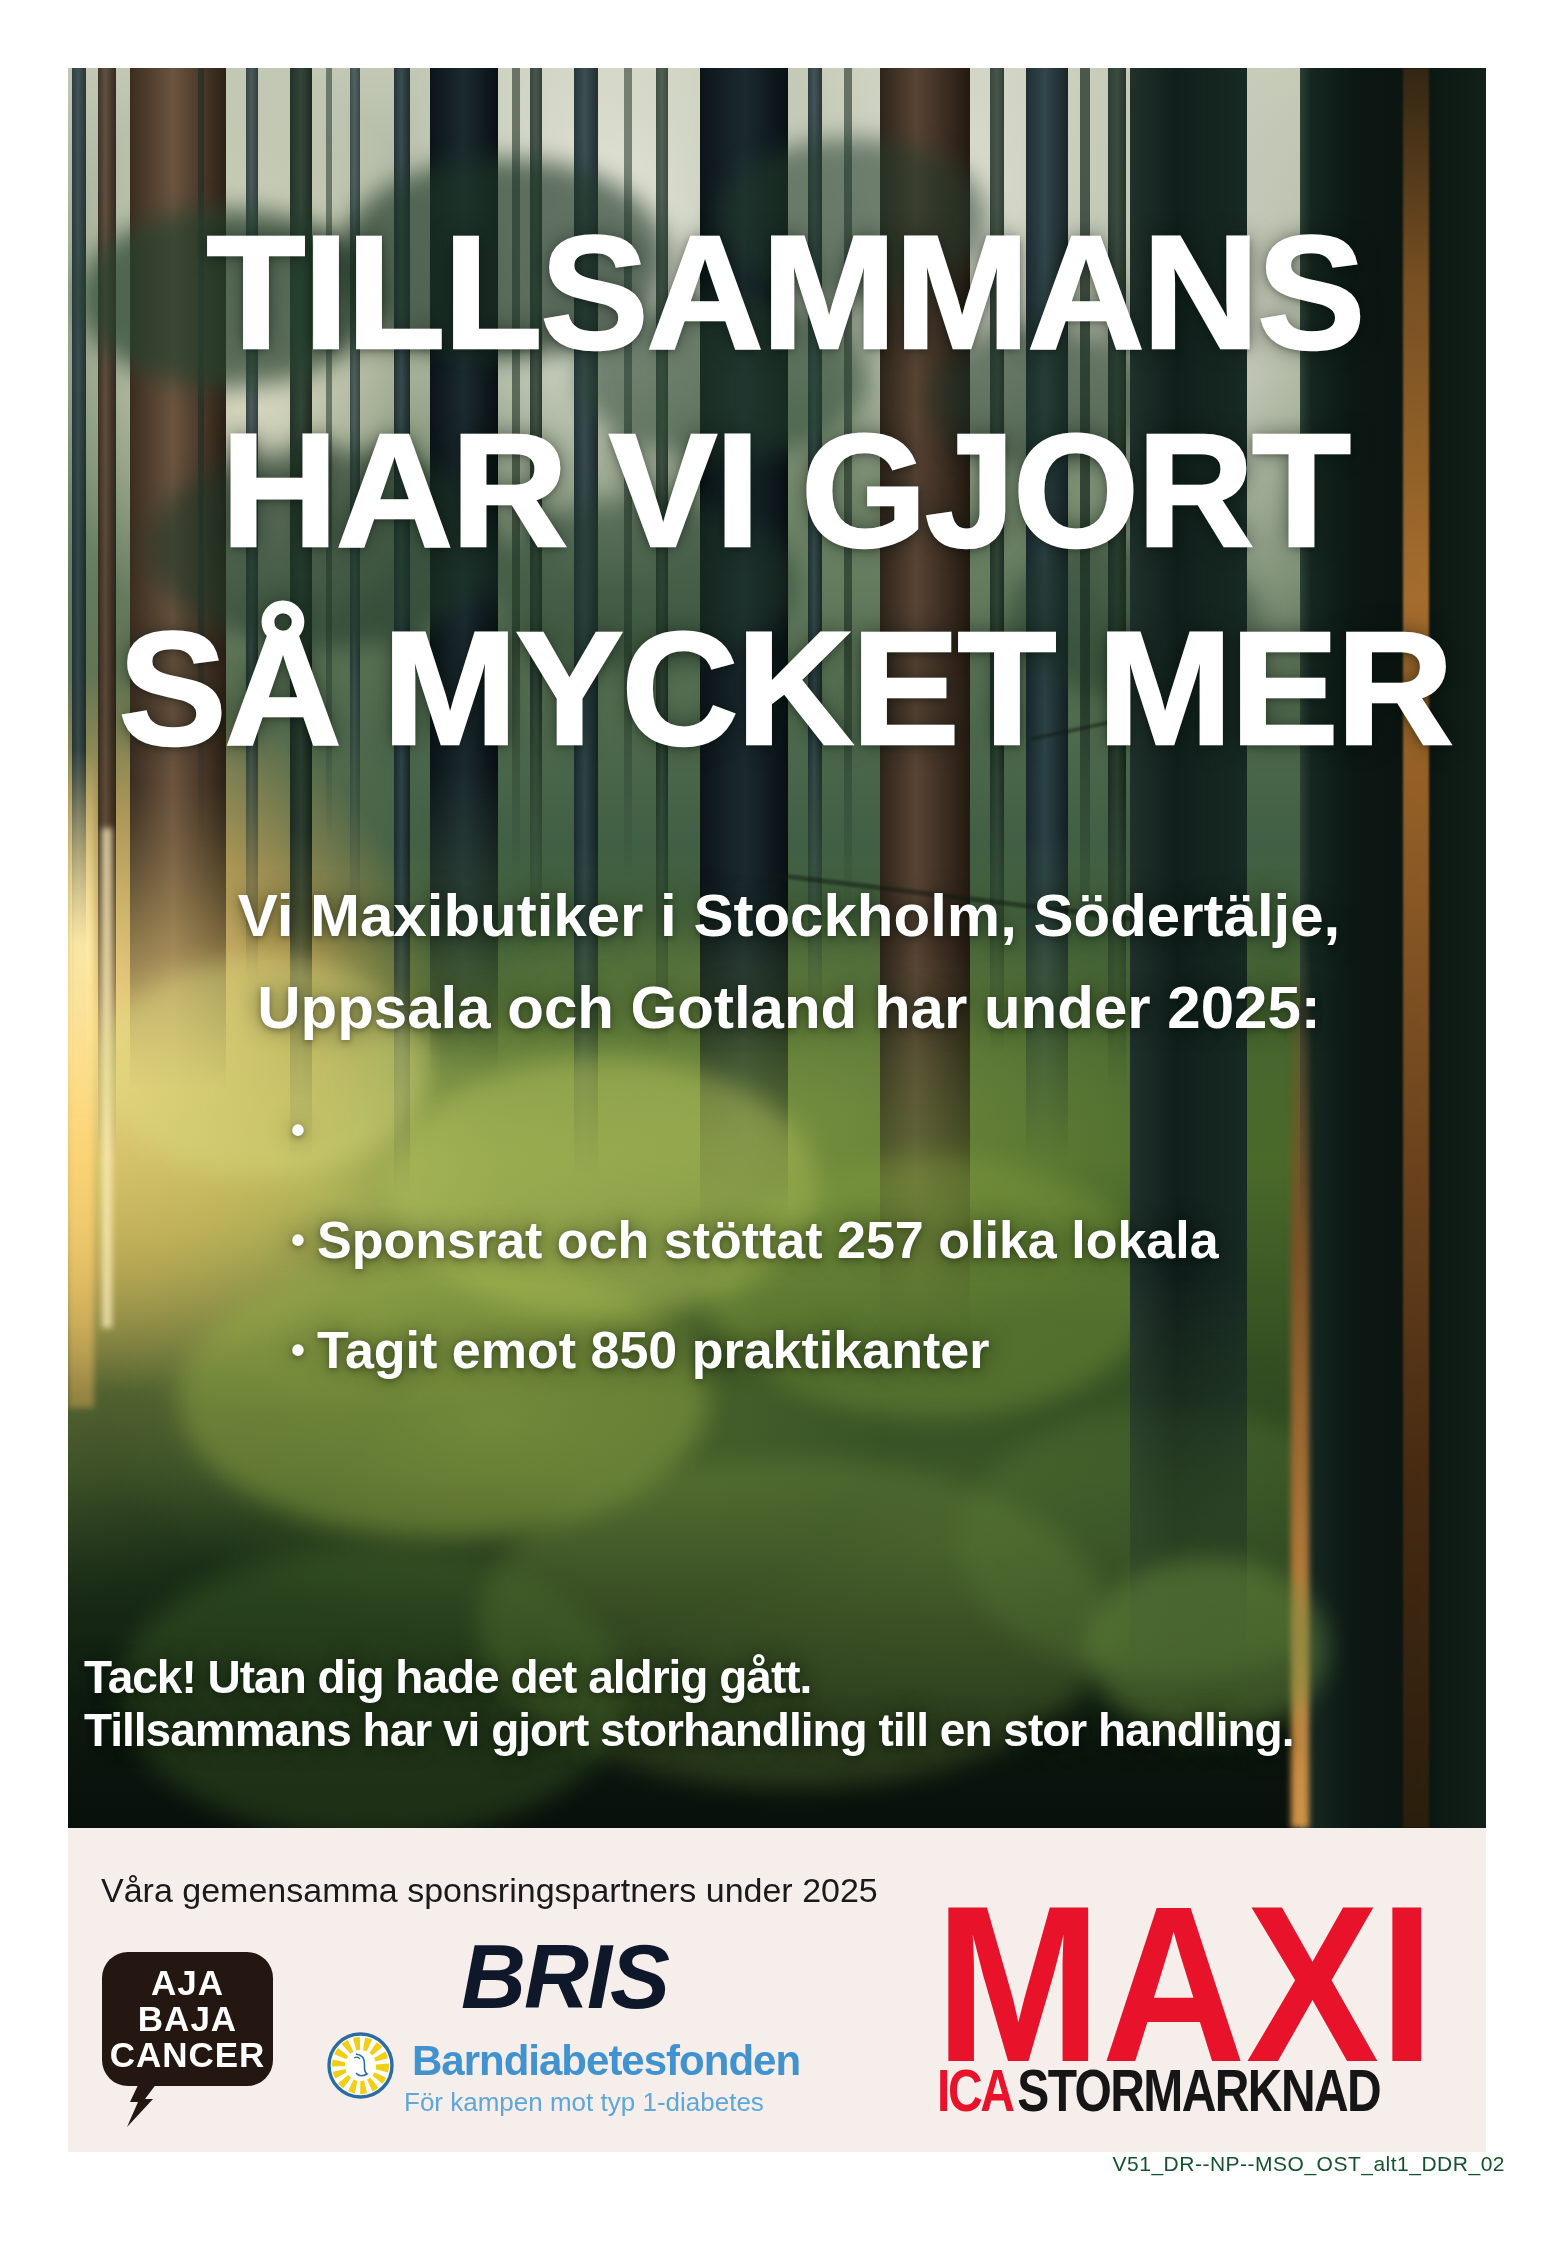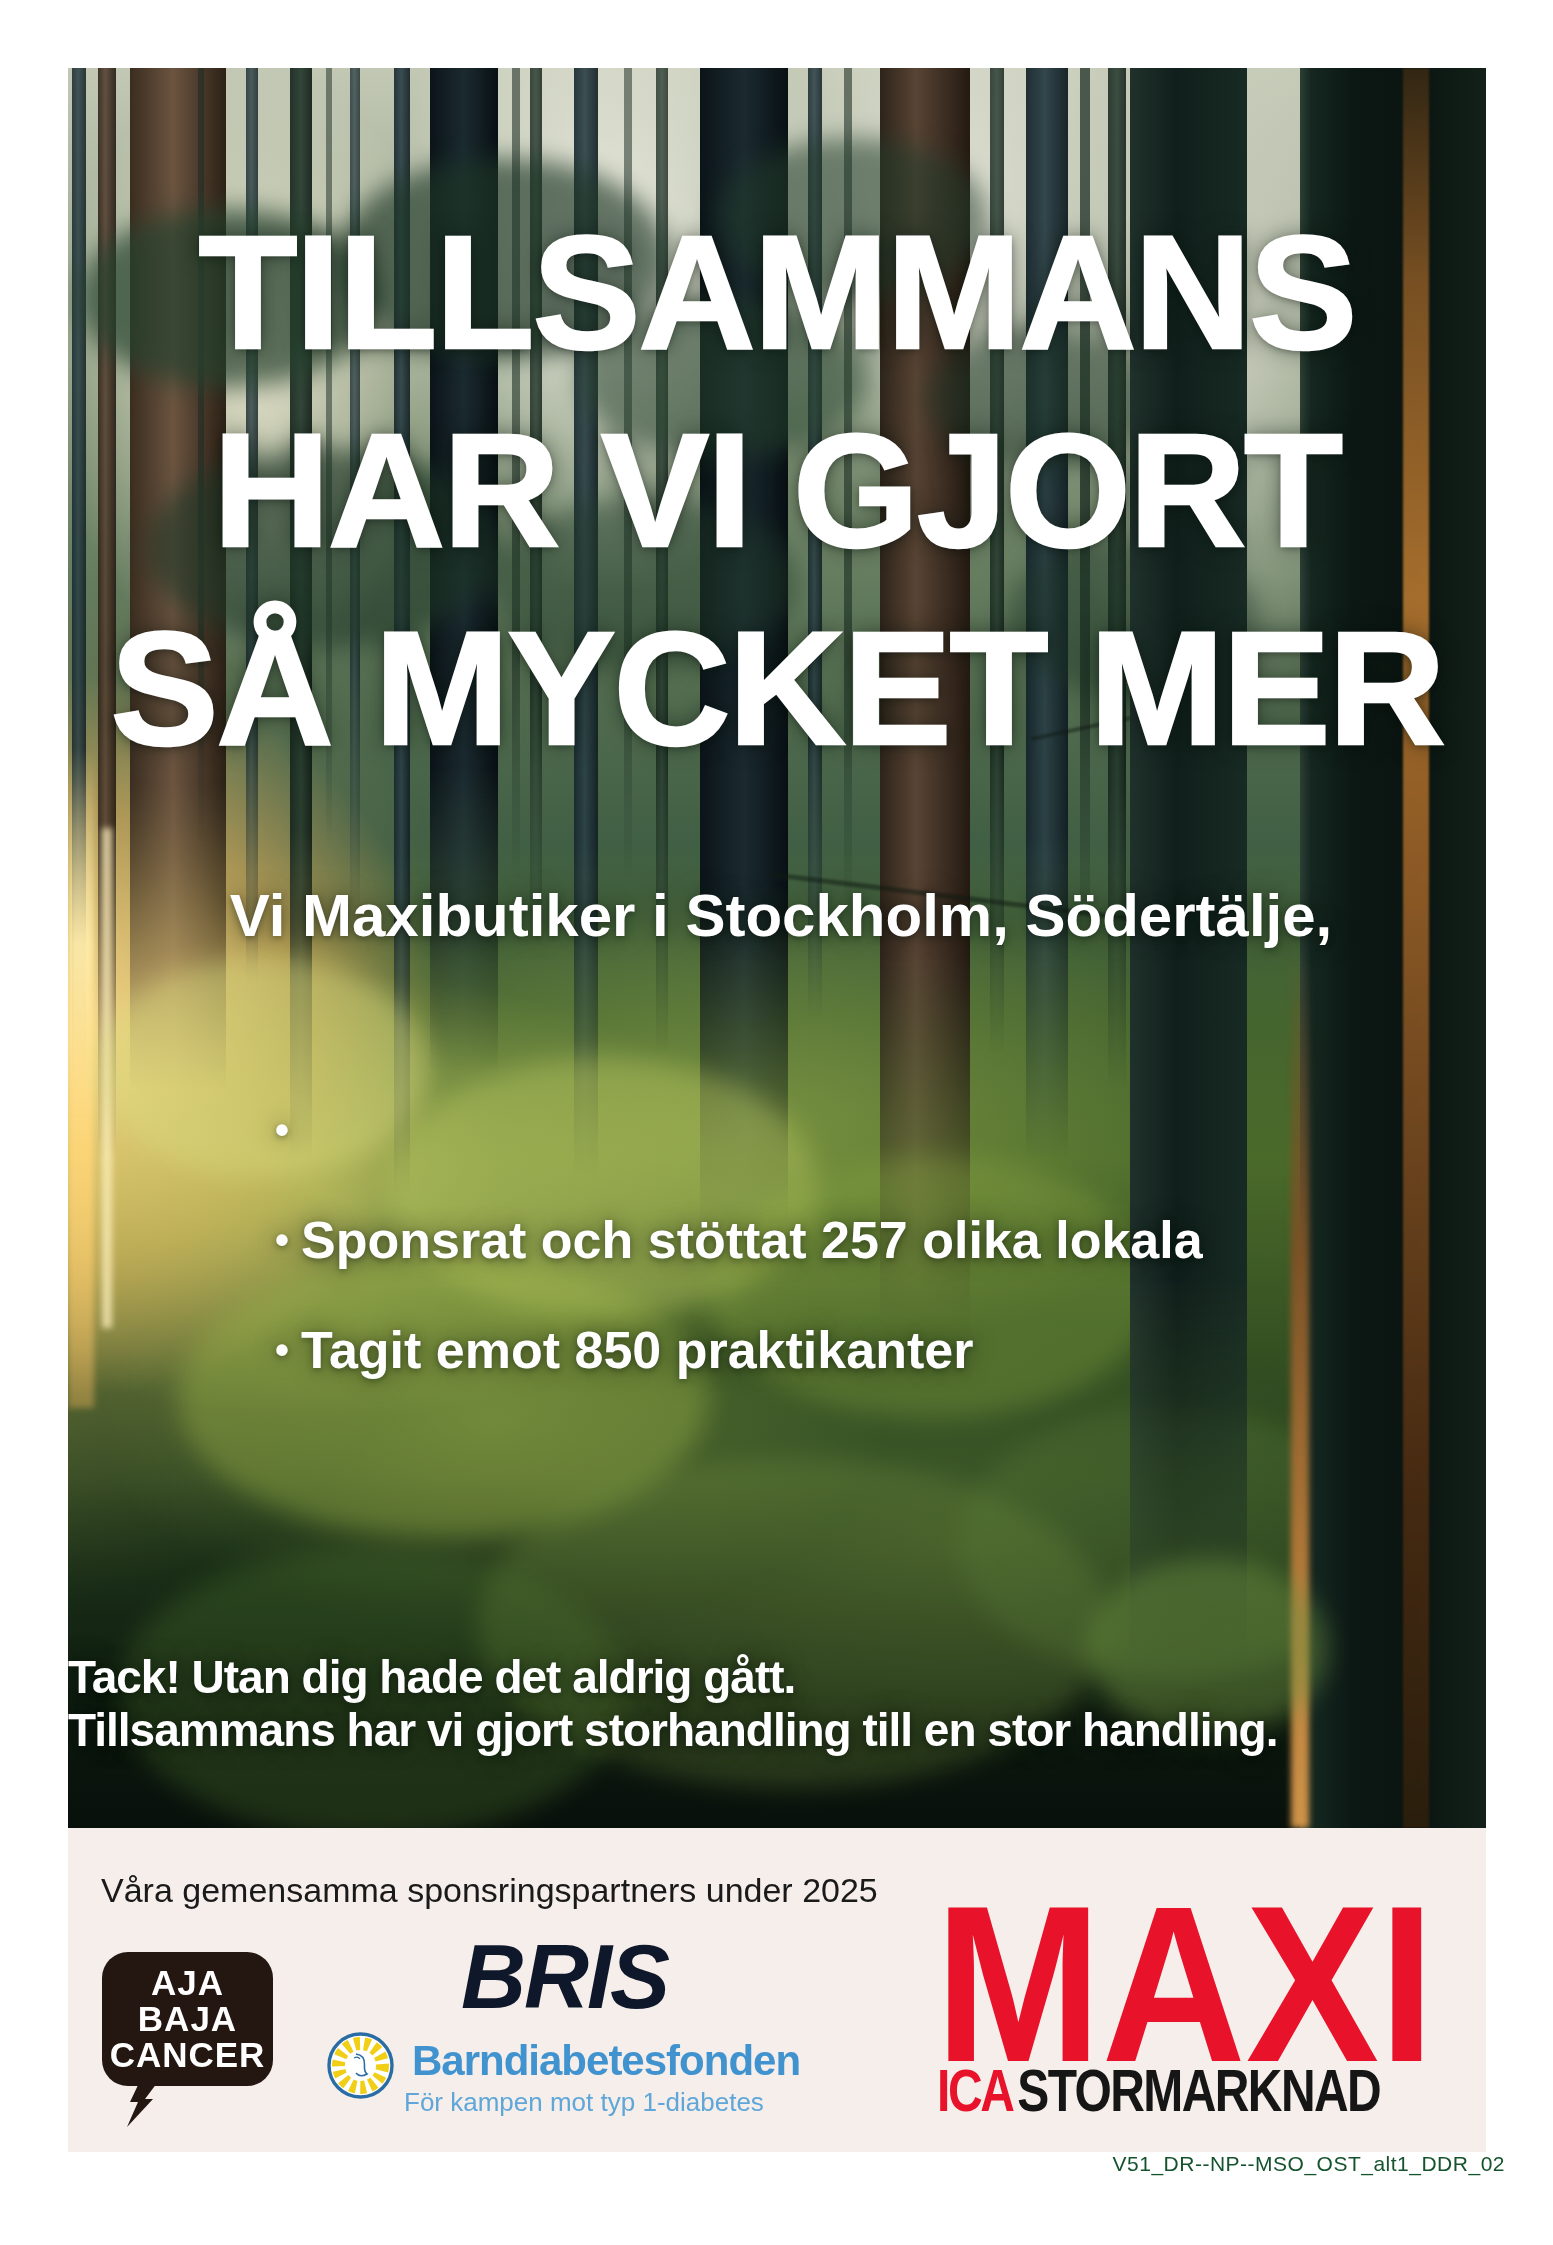--- a/index.html
+++ b/index.html
@@ -34,21 +34,21 @@
         background:linear-gradient(180deg,#3a2a14 0%,#8a5a26 12%,#c07d32 30%,#a4672a 45%,#7c4c20 62%,#522f13 80%,#30200c 100%);}
   .rim{position:absolute;left:-9px;top:50%;width:18px;height:50%;filter:blur(3px);
         background:linear-gradient(180deg,rgba(0,0,0,0),#7c5226 35%,#b07838 70%,#cf9348);}
   .darkband{position:absolute;left:1062px;top:0;width:117px;height:92%;
         background:linear-gradient(90deg,#20312c,#101f1b 40%,#182a24);
         -webkit-mask-image:linear-gradient(180deg,#000 75%,rgba(0,0,0,0) 100%);
         mask-image:linear-gradient(180deg,#000 75%,rgba(0,0,0,0) 100%);}
 
   
   .txt{position:absolute;color:#ffffff;
-       text-shadow:0 0 22px rgba(5,15,10,.5), 0 2px 6px rgba(5,15,10,.35);}
+       text-shadow:0 0 22px rgba(5,15,10,.5), 0 2px 6px rgba(5,15,10,.35);margin-left:16px;}
   .headline{left:0;right:0;top:125px;text-align:center;font-weight:bold;
             font-size:162px;line-height:198px;letter-spacing:-2px;-webkit-text-stroke:2.5px #fff;}
   .intro{left:8px;right:0;top:802px;text-align:center;font-weight:bold;font-size:60px;line-height:92px;}
   .bullets{left:207px;top:1023px;font-weight:bold;font-size:52px;line-height:78px;}
   .bullet-item{display:flex;margin-bottom:32px;}
   .dot{width:26px;font-size:40px;line-height:78px;flex:none;}
   .thanks{left:0;right:0;top:1583px;text-align:left;font-weight:bold;
           font-size:46px;line-height:53px;letter-spacing:-1px;}
 
   
@@ -137,20 +137,21 @@
     <div class="blob" style="left:1020px;top:1490px;width:240px;height:180px;background:#6f9340;opacity:.45"></div>
 
     <div class="txt headline">
       <div>TILLSAMMANS</div>
       <div>HAR VI GJORT</div>
       <div>SÅ MYCKET MER</div>
     </div>
 
     <div class="txt intro">
       <div>Vi Maxibutiker i Stockholm, Södertälje,</div>
+      <div>Uppsala och Gotland har under 2025:</div>
     </div>
 
     <div class="txt bullets">
       <div class="bullet-item">
         <span class="dot">•</span>
       </div>
       <div class="bullet-item">
         <span class="dot">•</span>
         <div>
           <div>Sponsrat och stöttat 257 olika lokala</div>

